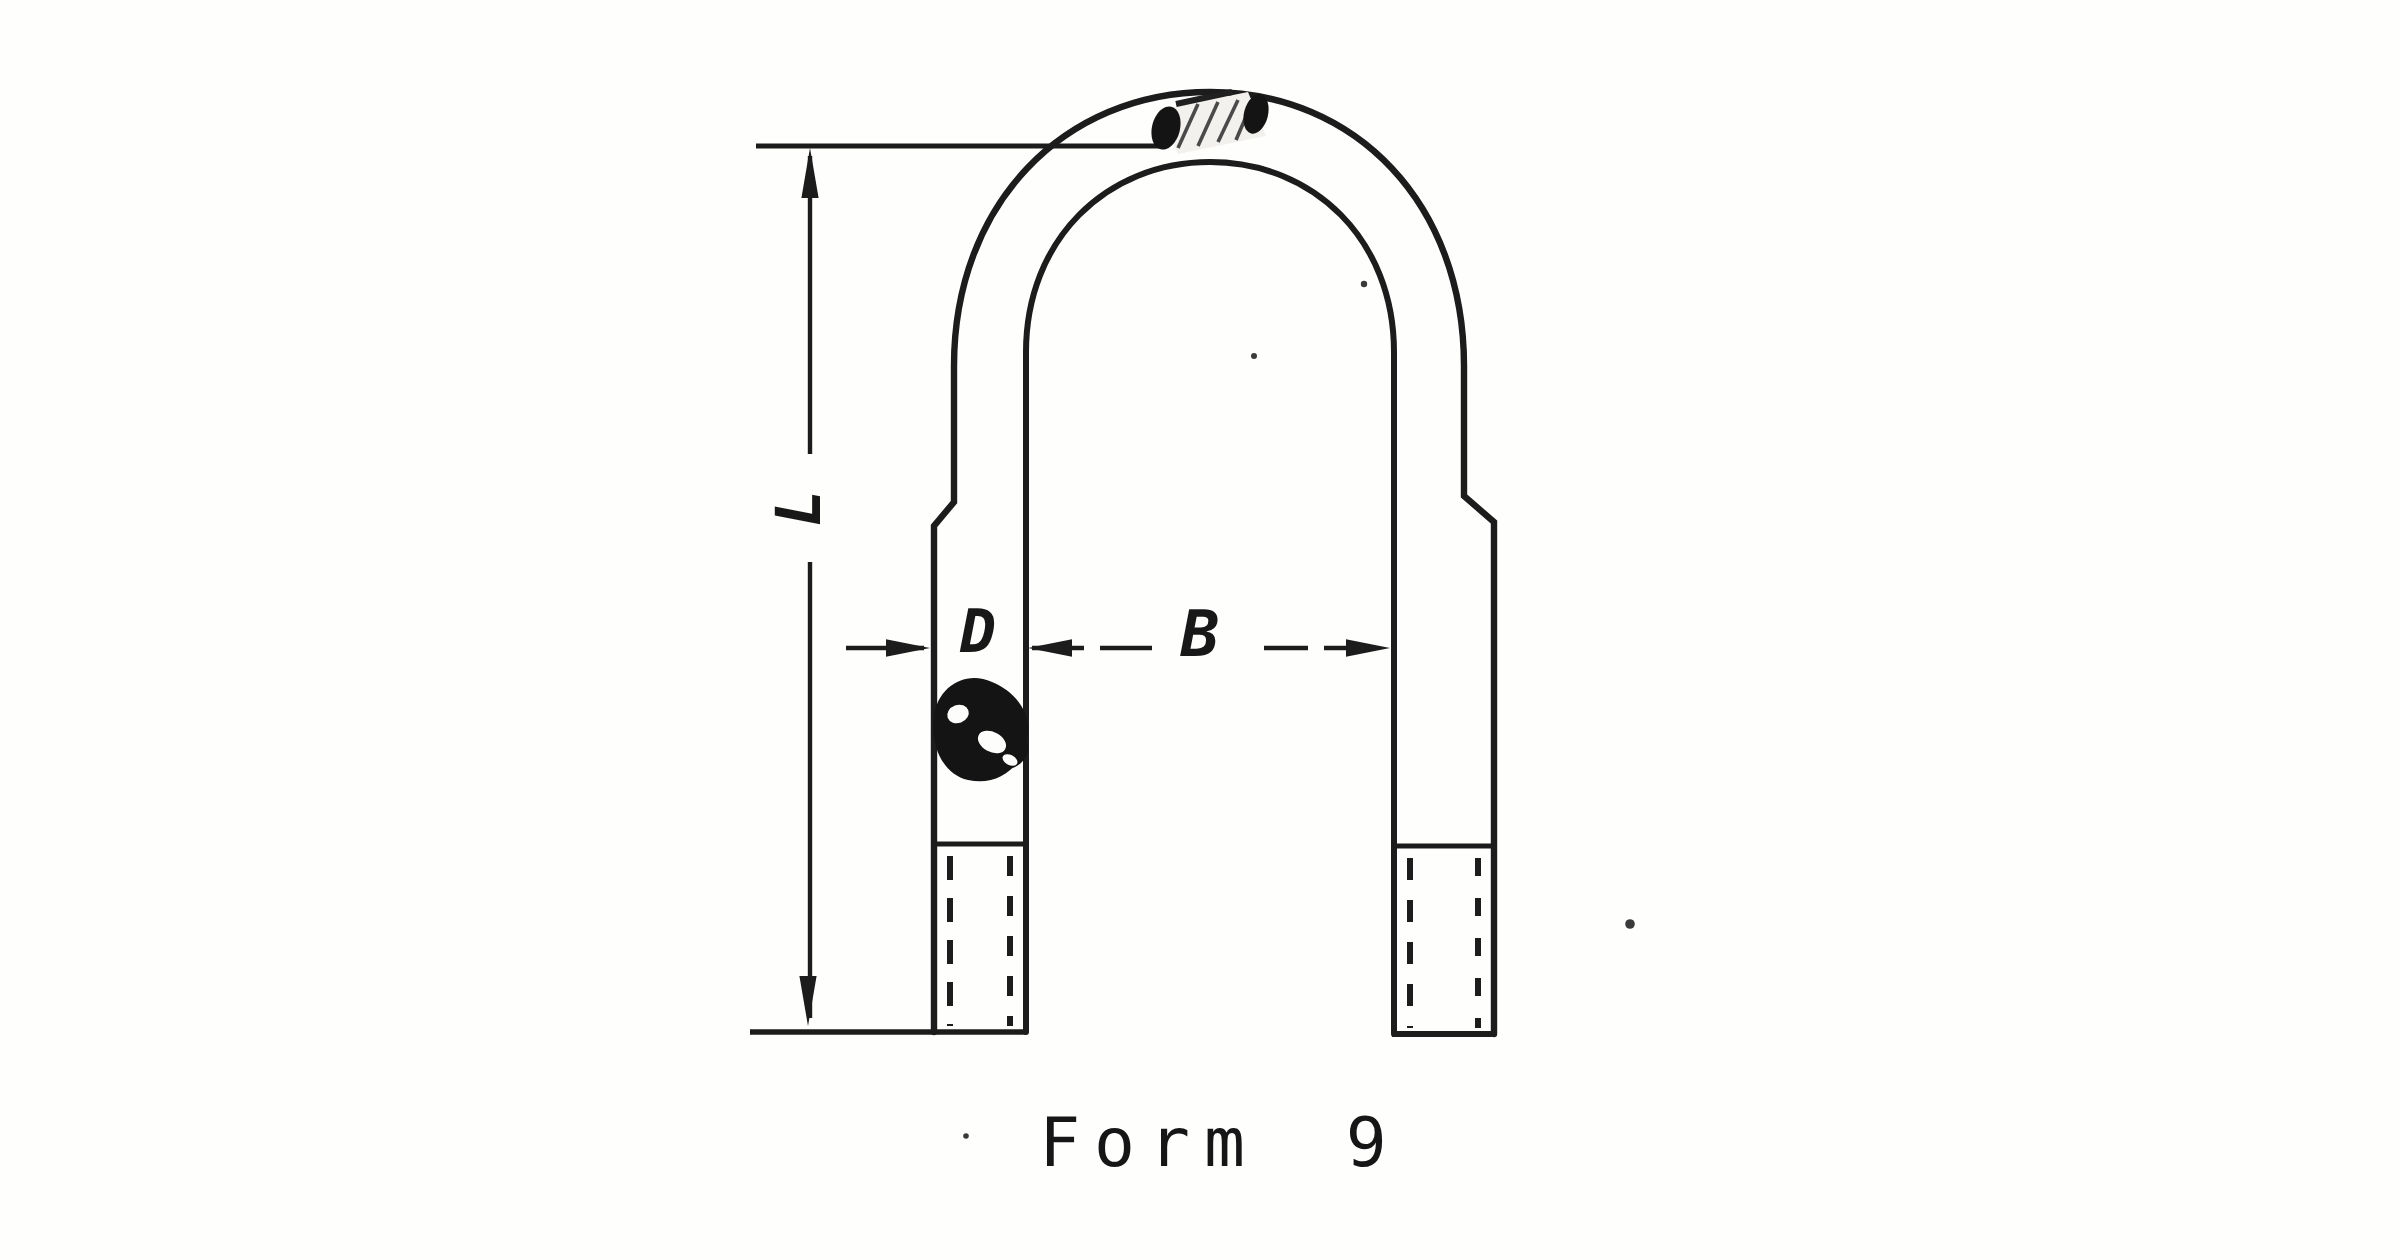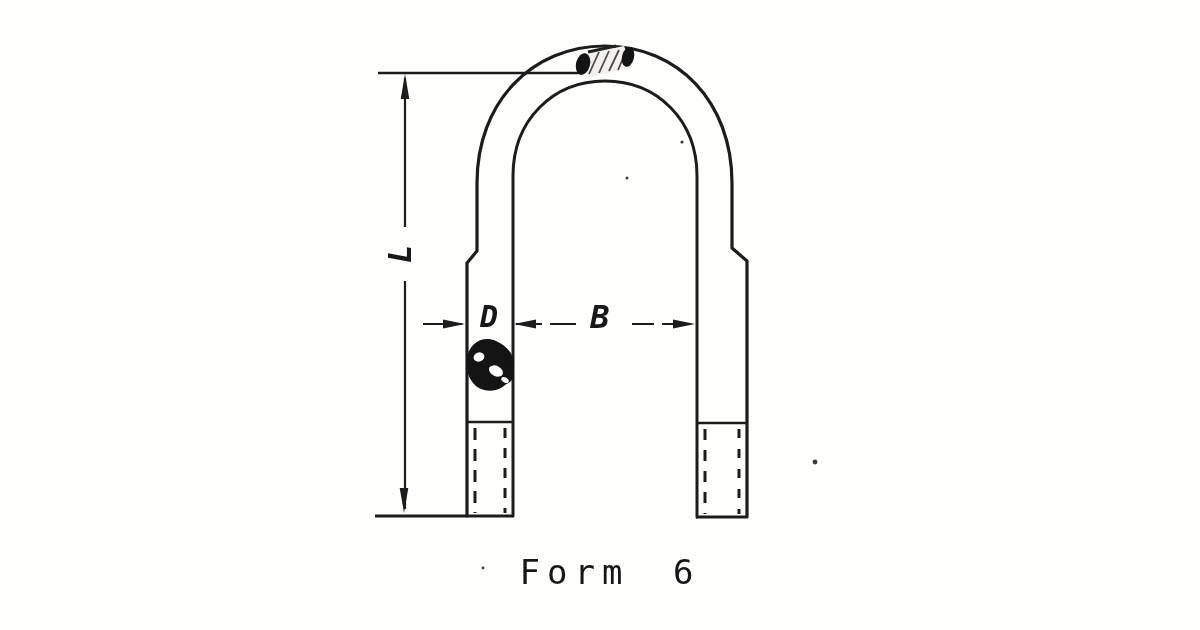--- a/index.html
+++ b/index.html
@@ -158,15 +158,15 @@
       <circle cx="483" cy="568" r="1.4"></circle>
     </g>
   </svg>
 
   <span class="dim-label label-L">L</span>
 
   <span class="dim-label label-D">D</span>
 
   <span class="dim-label label-B">B</span>
 
-  <div class="caption">Form 6</div>
+  <div class="caption">Form 9</div>
 
 </div>
 
 </body></html>

